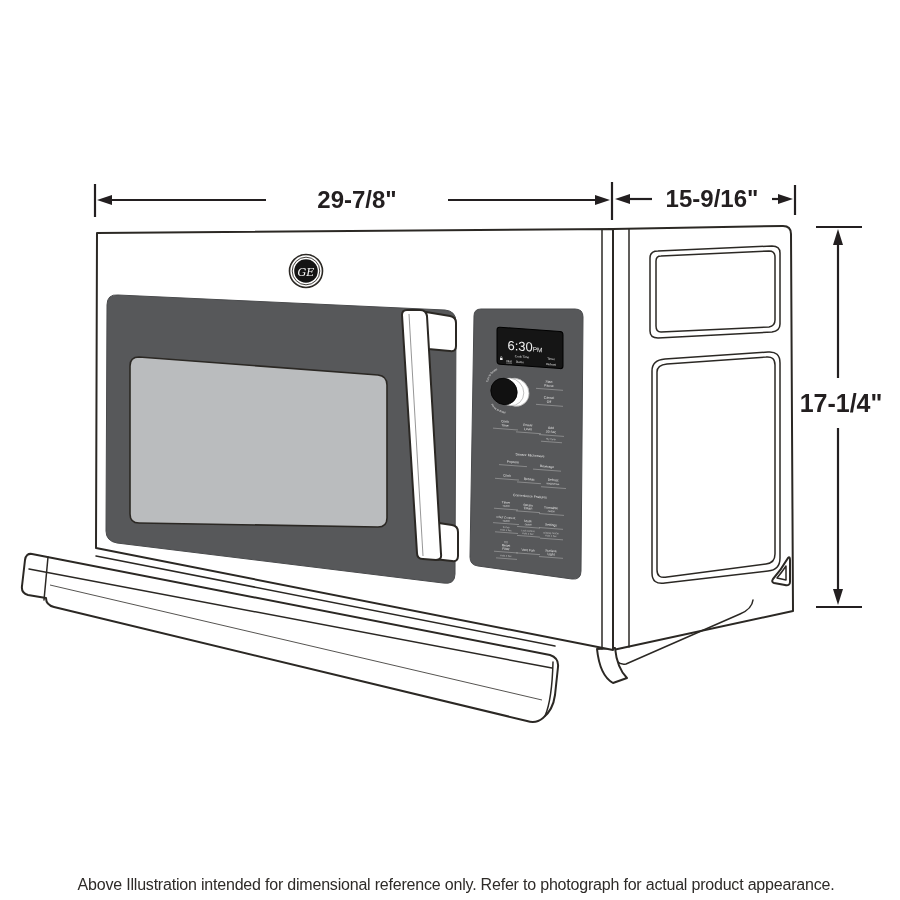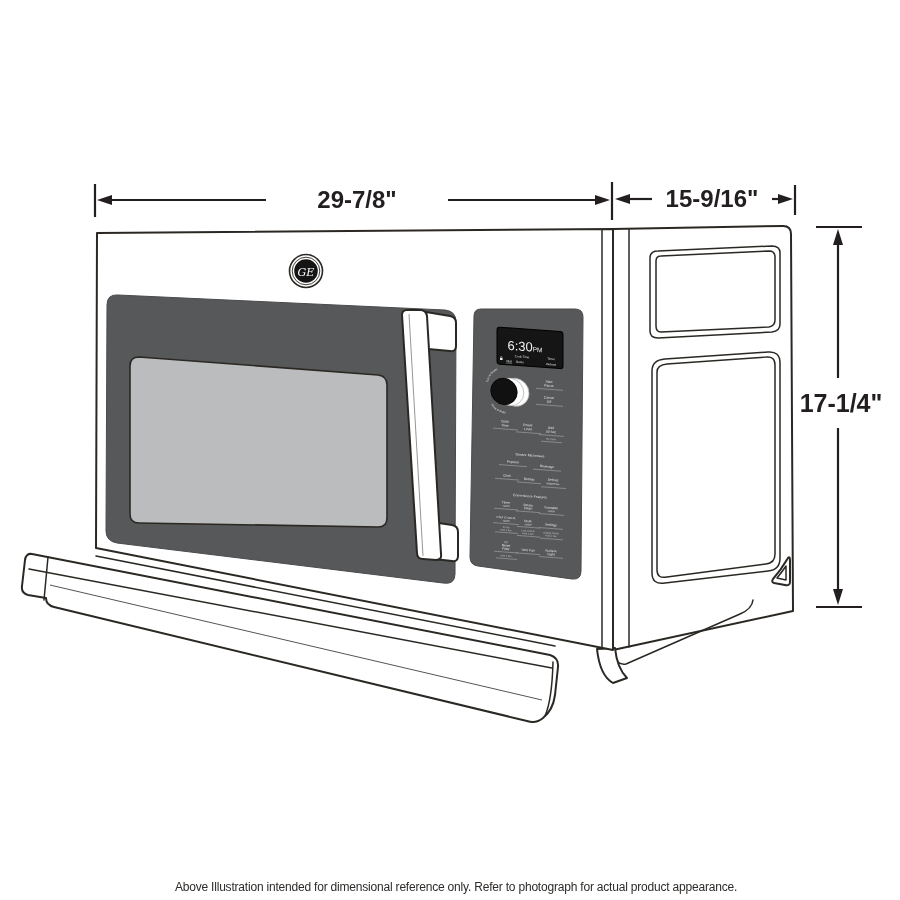--- a/index.html
+++ b/index.html
@@ -9,21 +9,21 @@
   .dim-label{font-family:"Liberation Sans",sans-serif;font-weight:bold;fill:#231f20;}
   .outline{fill:#ffffff;stroke:#2b2824;stroke-width:2;stroke-linejoin:round;stroke-linecap:round;}
   .detail{fill:none;stroke:#2b2824;stroke-width:1.5;stroke-linejoin:round;stroke-linecap:round;}
   .dimline{stroke:#231f20;stroke-width:2.2;fill:none;}
   .arrow{fill:#231f20;stroke:none;}
   .ptext{fill:#e6e6e6;font-family:"Liberation Sans",sans-serif;text-anchor:middle;}
   .psub{fill:#cfcfcf;font-family:"Liberation Sans",sans-serif;text-anchor:middle;}
   .uline{stroke:#c4c4c4;stroke-width:0.45;fill:none;}
   .dtext{fill:#f0f0f0;font-family:"Liberation Sans",sans-serif;text-anchor:middle;}
   .caption{position:absolute;left:12px;right:0;bottom:6px;text-align:center;
-           font-size:12px;color:#2e2b28;letter-spacing:-0.2px;}
+           font-size:16px;color:#2e2b28;letter-spacing:-0.2px;}
 </style>
 </head>
 <body>
 
 <div class="stage">
 <svg width="900" height="900" viewBox="0 0 900 900" xmlns="http://www.w3.org/2000/svg">
 
   <g>
     <path class="dimline" d="M95,184 V217"></path>
     <path class="dimline" d="M612,182 V220"></path>

